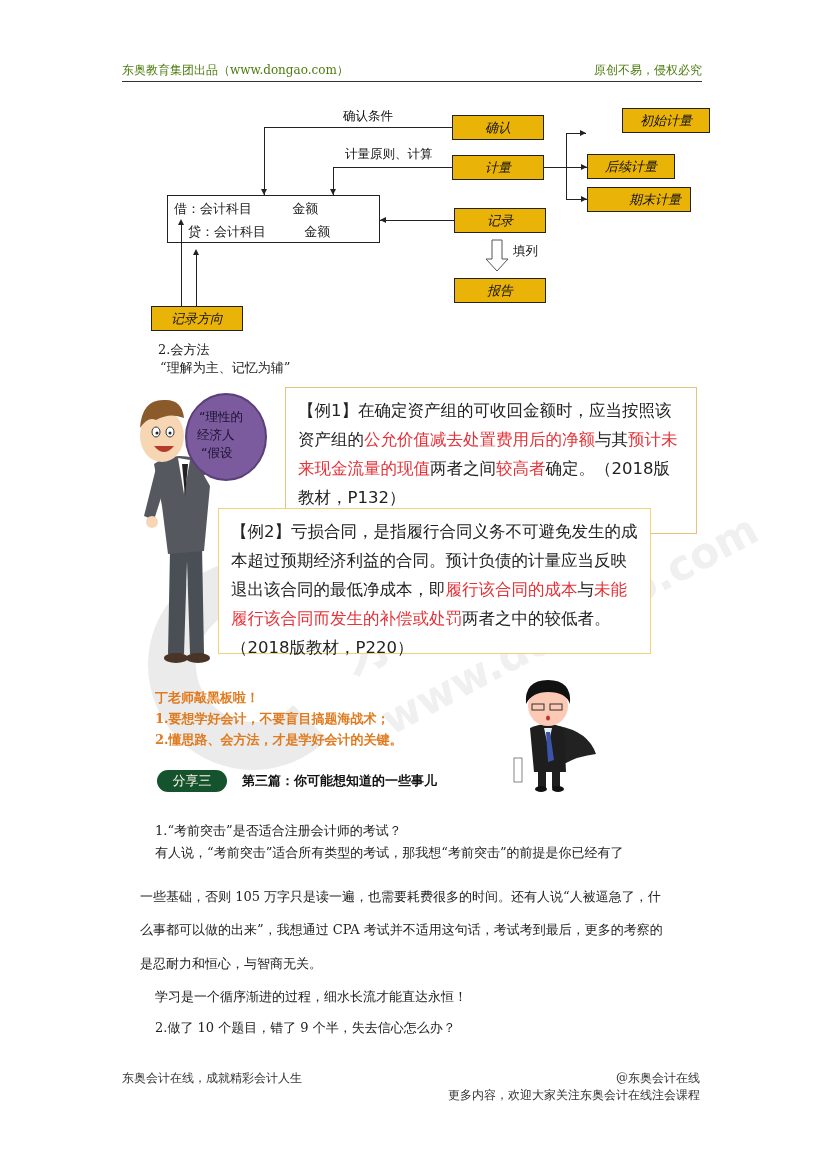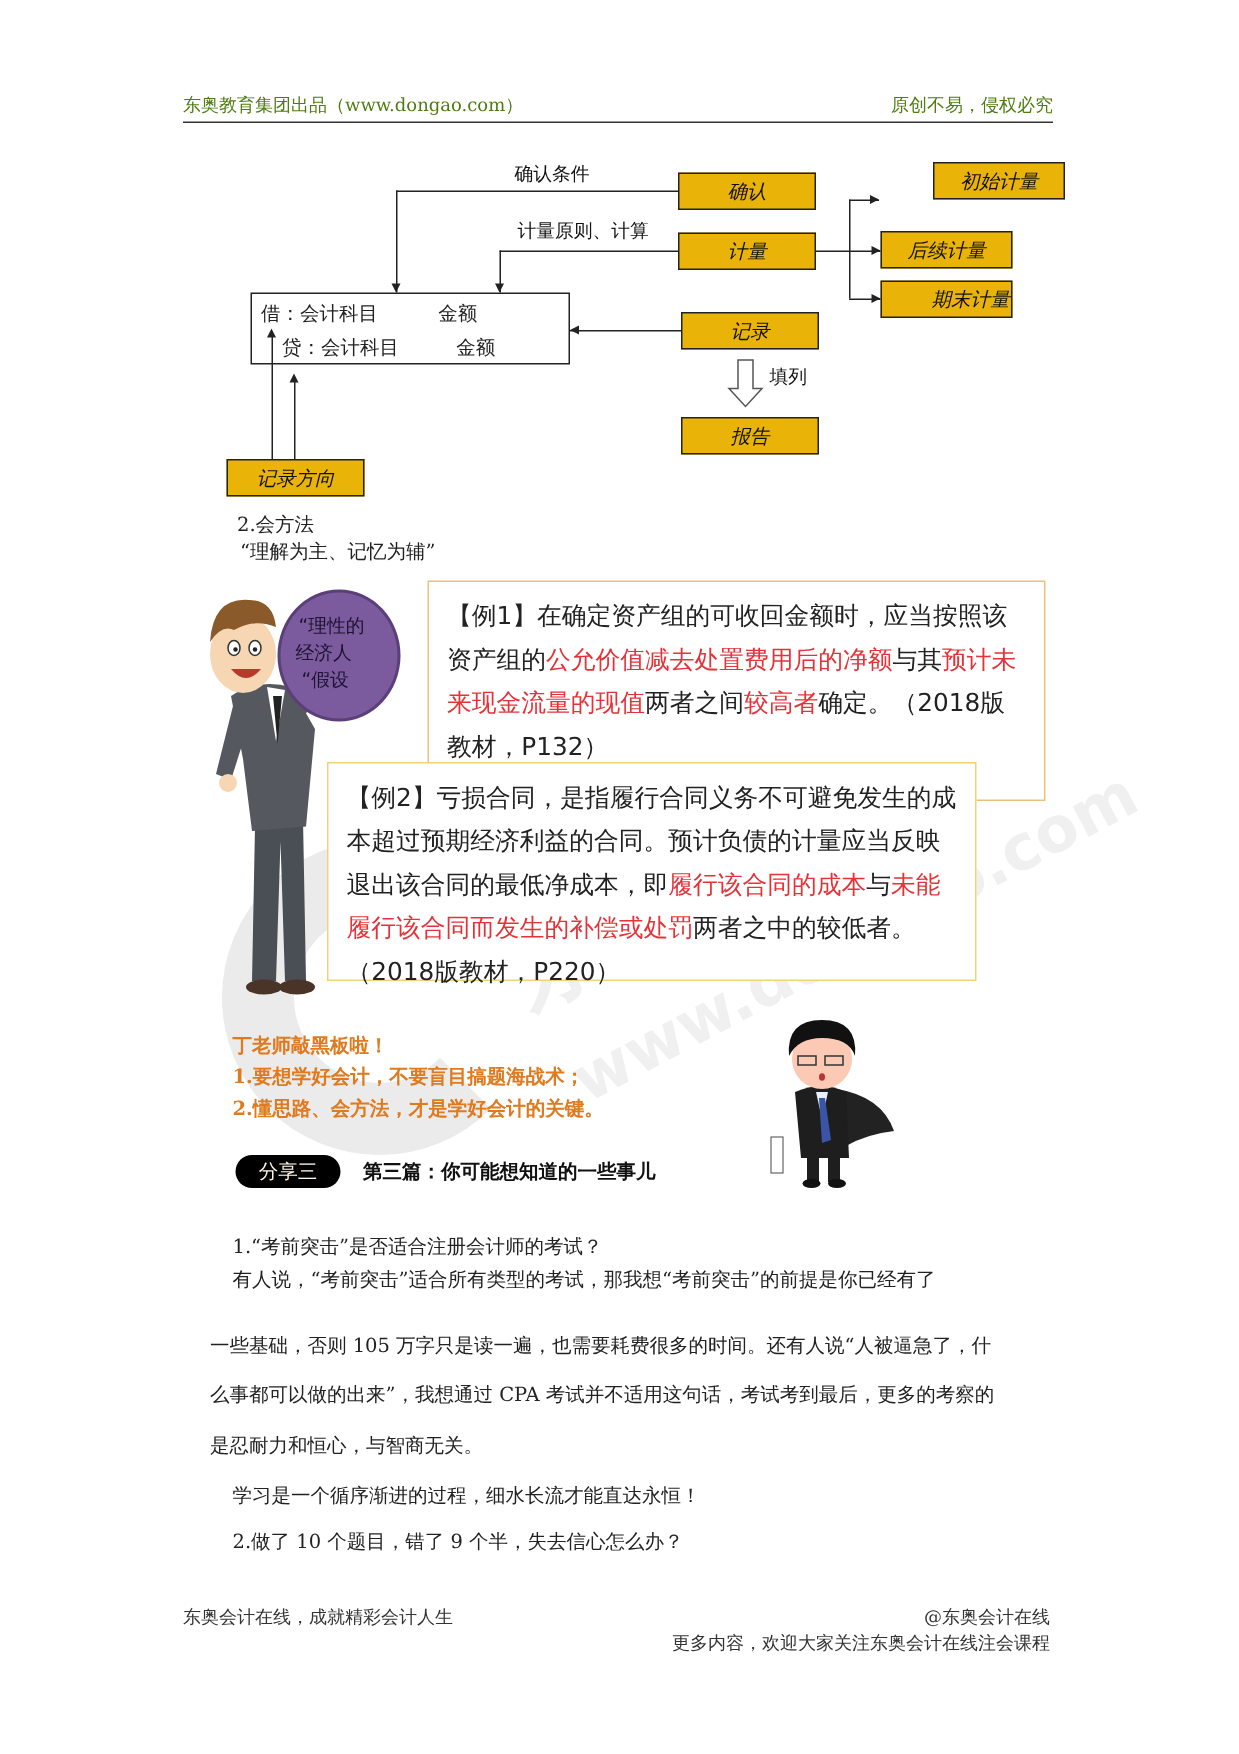--- a/index.html
+++ b/index.html
@@ -36,21 +36,21 @@
   .bubble { position: absolute; left: 185px; top: 393px; width: 82px; height: 88px; border-radius: 50%; background: #7c5a9e; border: 2px solid #5a3f78; }
   .bubble-text { position: absolute; left: 197px; top: 408px; width: 64px; font-family: "DejaVu Sans", sans-serif; font-size: 12.5px; line-height: 18px; color: #1b1330; }
 
   .example { position: absolute; background: #fff; font-family: "DejaVu Sans", sans-serif; font-size: 16.5px; line-height: 29px; color: #222; padding: 8px 10px 8px 12px; }
   .ex1 { left: 285px; top: 387px; width: 412px; height: 147px; border: 1px solid #e8c27a; }
   .ex2 { left: 218px; top: 508px; width: 433px; height: 146px; border: 1.5px solid #f2d277; }
   .red { color: #e53238; }
 
   .note { font-family: "DejaVu Serif", serif; font-weight: bold; color: #e07a1e; font-size: 13px; line-height: 21px; }
 
-  .pill { left: 157px; top: 770px; width: 70px; height: 22px; border-radius: 11px; background: #000000; color: #fff6e8; font-size: 13px; display: flex; align-items: center; justify-content: center; font-family: "DejaVu Sans", sans-serif; }
+  .pill { left: 157px; top: 770px; width: 70px; height: 22px; border-radius: 11px; background: #14532d; color: #fff6e8; font-size: 13px; display: flex; align-items: center; justify-content: center; font-family: "DejaVu Sans", sans-serif; }
   .sec-title { left: 242px; top: 772px; font-family: "DejaVu Sans", sans-serif; font-weight: bold; font-size: 13px; color: #111; }
 
   .ftr { font-size: 12px; color: #333; white-space: nowrap; }
 </style>
 </head>
 <body>
 
 <div class="abs hdr">
   <span class="l">东奥教育集团出品（www.dongao.com）</span>
   <span class="r">原创不易，侵权必究</span>
@@ -58,21 +58,21 @@
 
 <div>
 
   <div class="box" style="left:452px;top:115px;width:92px;height:25px;">确认</div>
   <div class="box" style="left:452px;top:155px;width:92px;height:25px;">计量</div>
   <div class="box" style="left:454px;top:208px;width:92px;height:25px;">记录</div>
   <div class="box" style="left:454px;top:278px;width:92px;height:25px;">报告</div>
   <div class="box" style="left:151px;top:306px;width:92px;height:25px;">记录方向</div>
   <div class="box" style="left:586px;top:108px;width:88px;height:25px;margin-left:36px;">初始计量</div>
   <div class="box" style="left:587px;top:154px;width:88px;height:25px;">后续计量</div>
-  <div class="box" style="left:587px;top:187px;width:88px;height:25px;padding-left:32px;">期末计量</div>
+  <div class="box" style="left:587px;top:187px;width:104px;height:25px;padding-left:32px;">期末计量</div>
 
   <div class="abs ledger">
     <div class="row" style="left:6px;top:4px;">
       <span>借：会计科目</span>
       <span style="margin-left:36px;">金额</span>
     </div>
     <div class="row" style="left:20px;top:27px;">
       <span>贷：会计科目</span>
       <span style="margin-left:34px;">金额</span>
     </div>

